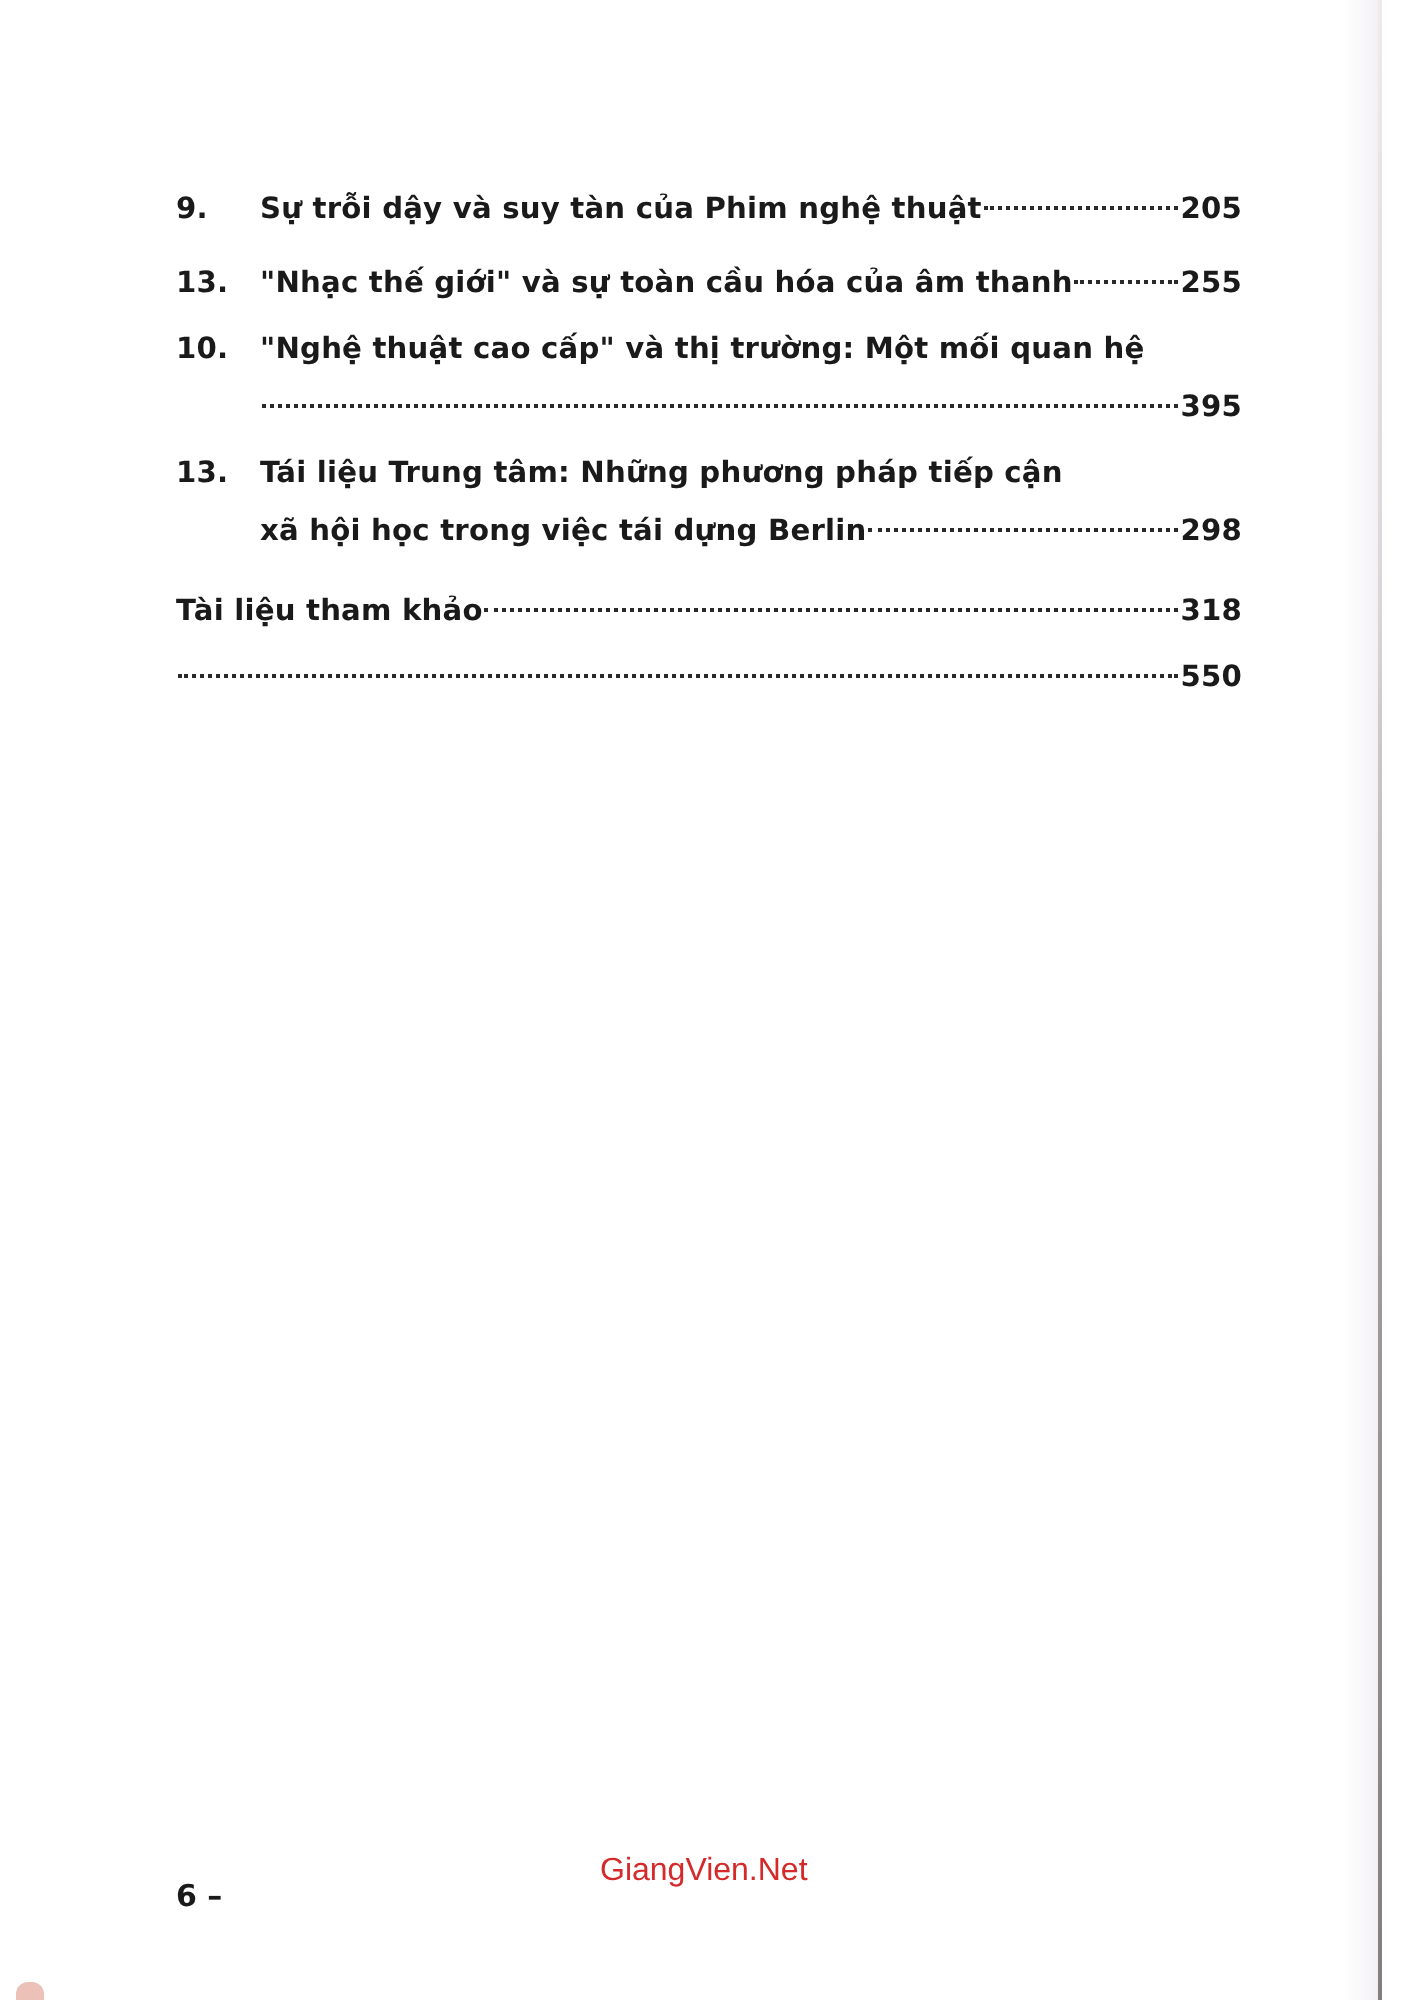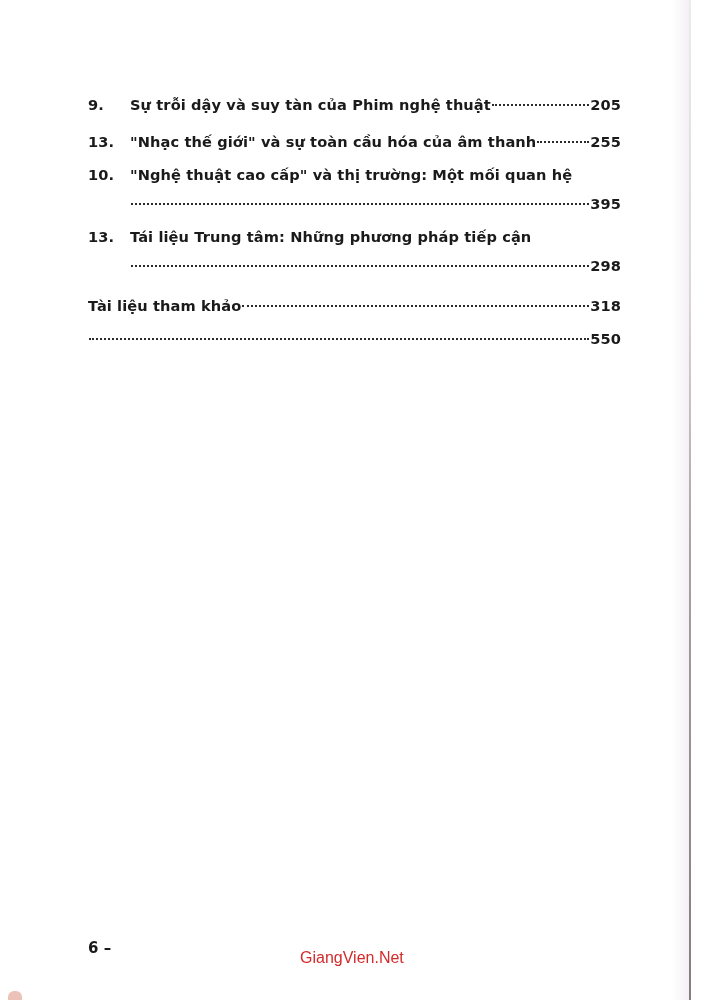--- a/index.html
+++ b/index.html
@@ -79,21 +79,21 @@
       position: absolute;
       left: 88px;
       top: 939px;
       font-size: 15px;
       font-weight: bold;
       color: #1a1a1a;
     }
     .watermark {
       position: absolute;
       left: 300px;
-      top: 949px;
+      top: 927px;
       font-family: "Liberation Sans", sans-serif;
       font-size: 16px;
       color: #d42a2a;
     }
     .corner-smudge {
       position: absolute;
       left: 8px;
       top: 991px;
       width: 14px;
       height: 9px;
@@ -150,20 +150,21 @@
   </div>
   <div class="gap-s"></div>
 
   <div class="entry">
     <div class="num">13.</div>
     <div class="body">
       <div class="line">
         <span class="text">Tái liệu Trung tâm: Những phương pháp tiếp cận</span>
       </div>
       <div class="line">
+        <span class="text">xã hội học trong việc tái dựng Berlin</span>
         <span class="leader"></span>
         <span class="page">298</span>
       </div>
     </div>
   </div>
   <div class="gap-l"></div>
 
   <div class="entry appendix">
     <div class="body">
       <div class="line">

